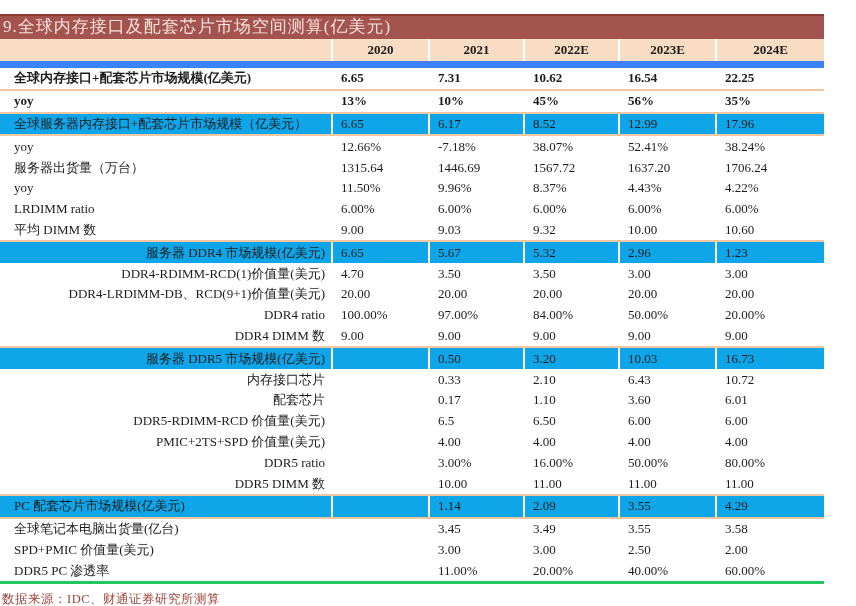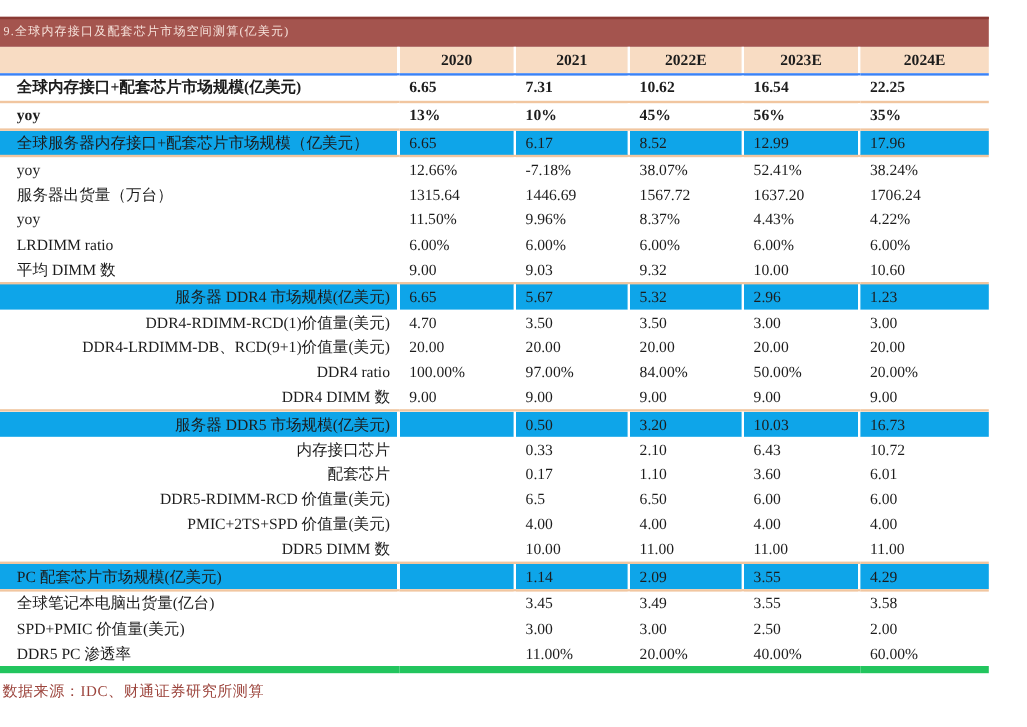--- a/index.html
+++ b/index.html
@@ -5,46 +5,46 @@
   html,body{margin:0;padding:0;}
   body{
     width:856px;height:606px;background:#ffffff;
     font-family:"Liberation Serif","DejaVu Serif",serif;
     color:#1c1c1c;overflow:hidden;
   }
   .wrap{padding-top:14px;}
   .titlebar{
     width:824px;height:25px;box-sizing:border-box;
     background:#A4544E;border-top:2px solid #8A3A34;
-    color:#F6E2DB;font-size:10px;line-height:22px;
+    color:#F6E2DB;font-size:17px;line-height:22px;
     padding-left:3px;letter-spacing:1px;
     overflow:hidden;white-space:nowrap;
   }
   table{
     width:824px;border-collapse:collapse;table-layout:fixed;
   }
   th,td{
     height:20.8px;padding:0;margin:0;font-size:13px;
     vertical-align:middle;overflow:hidden;white-space:nowrap;
   }
   thead th{
     background:#F8DCC3;font-weight:bold;height:22px;
-    border-bottom:2px solid #3b82f6;
+    border-bottom:7px solid #3b82f6;
   }
   th.val,td.val{
     border-left:2px solid #ffffff;
     text-align:left;padding-left:8px;
   }
   thead th.val{text-align:center;padding-left:0;}
   td.label.l{text-align:left;padding-left:14px;}
   td.label.r{text-align:right;padding-right:6px;}
   tr.shaded td{background:#0ea5e9;}
   tr.bold td{font-weight:bold;}
   tr.sep-peach td{border-bottom:2px solid #F1C6A0;}
-  tr.sep-dark td{border-bottom:6px solid #22c55e;}
+  tr.sep-dark td{border-bottom:3px solid #22c55e;}
   .source{
     margin-top:7px;padding-left:2px;
     color:#9C443C;font-size:12.5px;letter-spacing:0.5px;
   }
 </style>
 </head>
 <body>
 
 <div class="wrap">
 
@@ -209,20 +209,28 @@
           <td class="val">6.00</td>
         </tr>
         <tr class="">
           <td class="label r">PMIC+2TS+SPD 价值量(美元)</td>
           <td class="val"></td>
           <td class="val">4.00</td>
           <td class="val">4.00</td>
           <td class="val">4.00</td>
           <td class="val">4.00</td>
         </tr>
+        <tr class="">
+          <td class="label r">DDR5 ratio</td>
+          <td class="val"></td>
+          <td class="val">3.00%</td>
+          <td class="val">16.00%</td>
+          <td class="val">50.00%</td>
+          <td class="val">80.00%</td>
+        </tr>
         <tr class="sep-peach">
           <td class="label r">DDR5 DIMM 数</td>
           <td class="val"></td>
           <td class="val">10.00</td>
           <td class="val">11.00</td>
           <td class="val">11.00</td>
           <td class="val">11.00</td>
         </tr>
         <tr class="shaded sep-peach">
           <td class="label l">PC 配套芯片市场规模(亿美元)</td>

